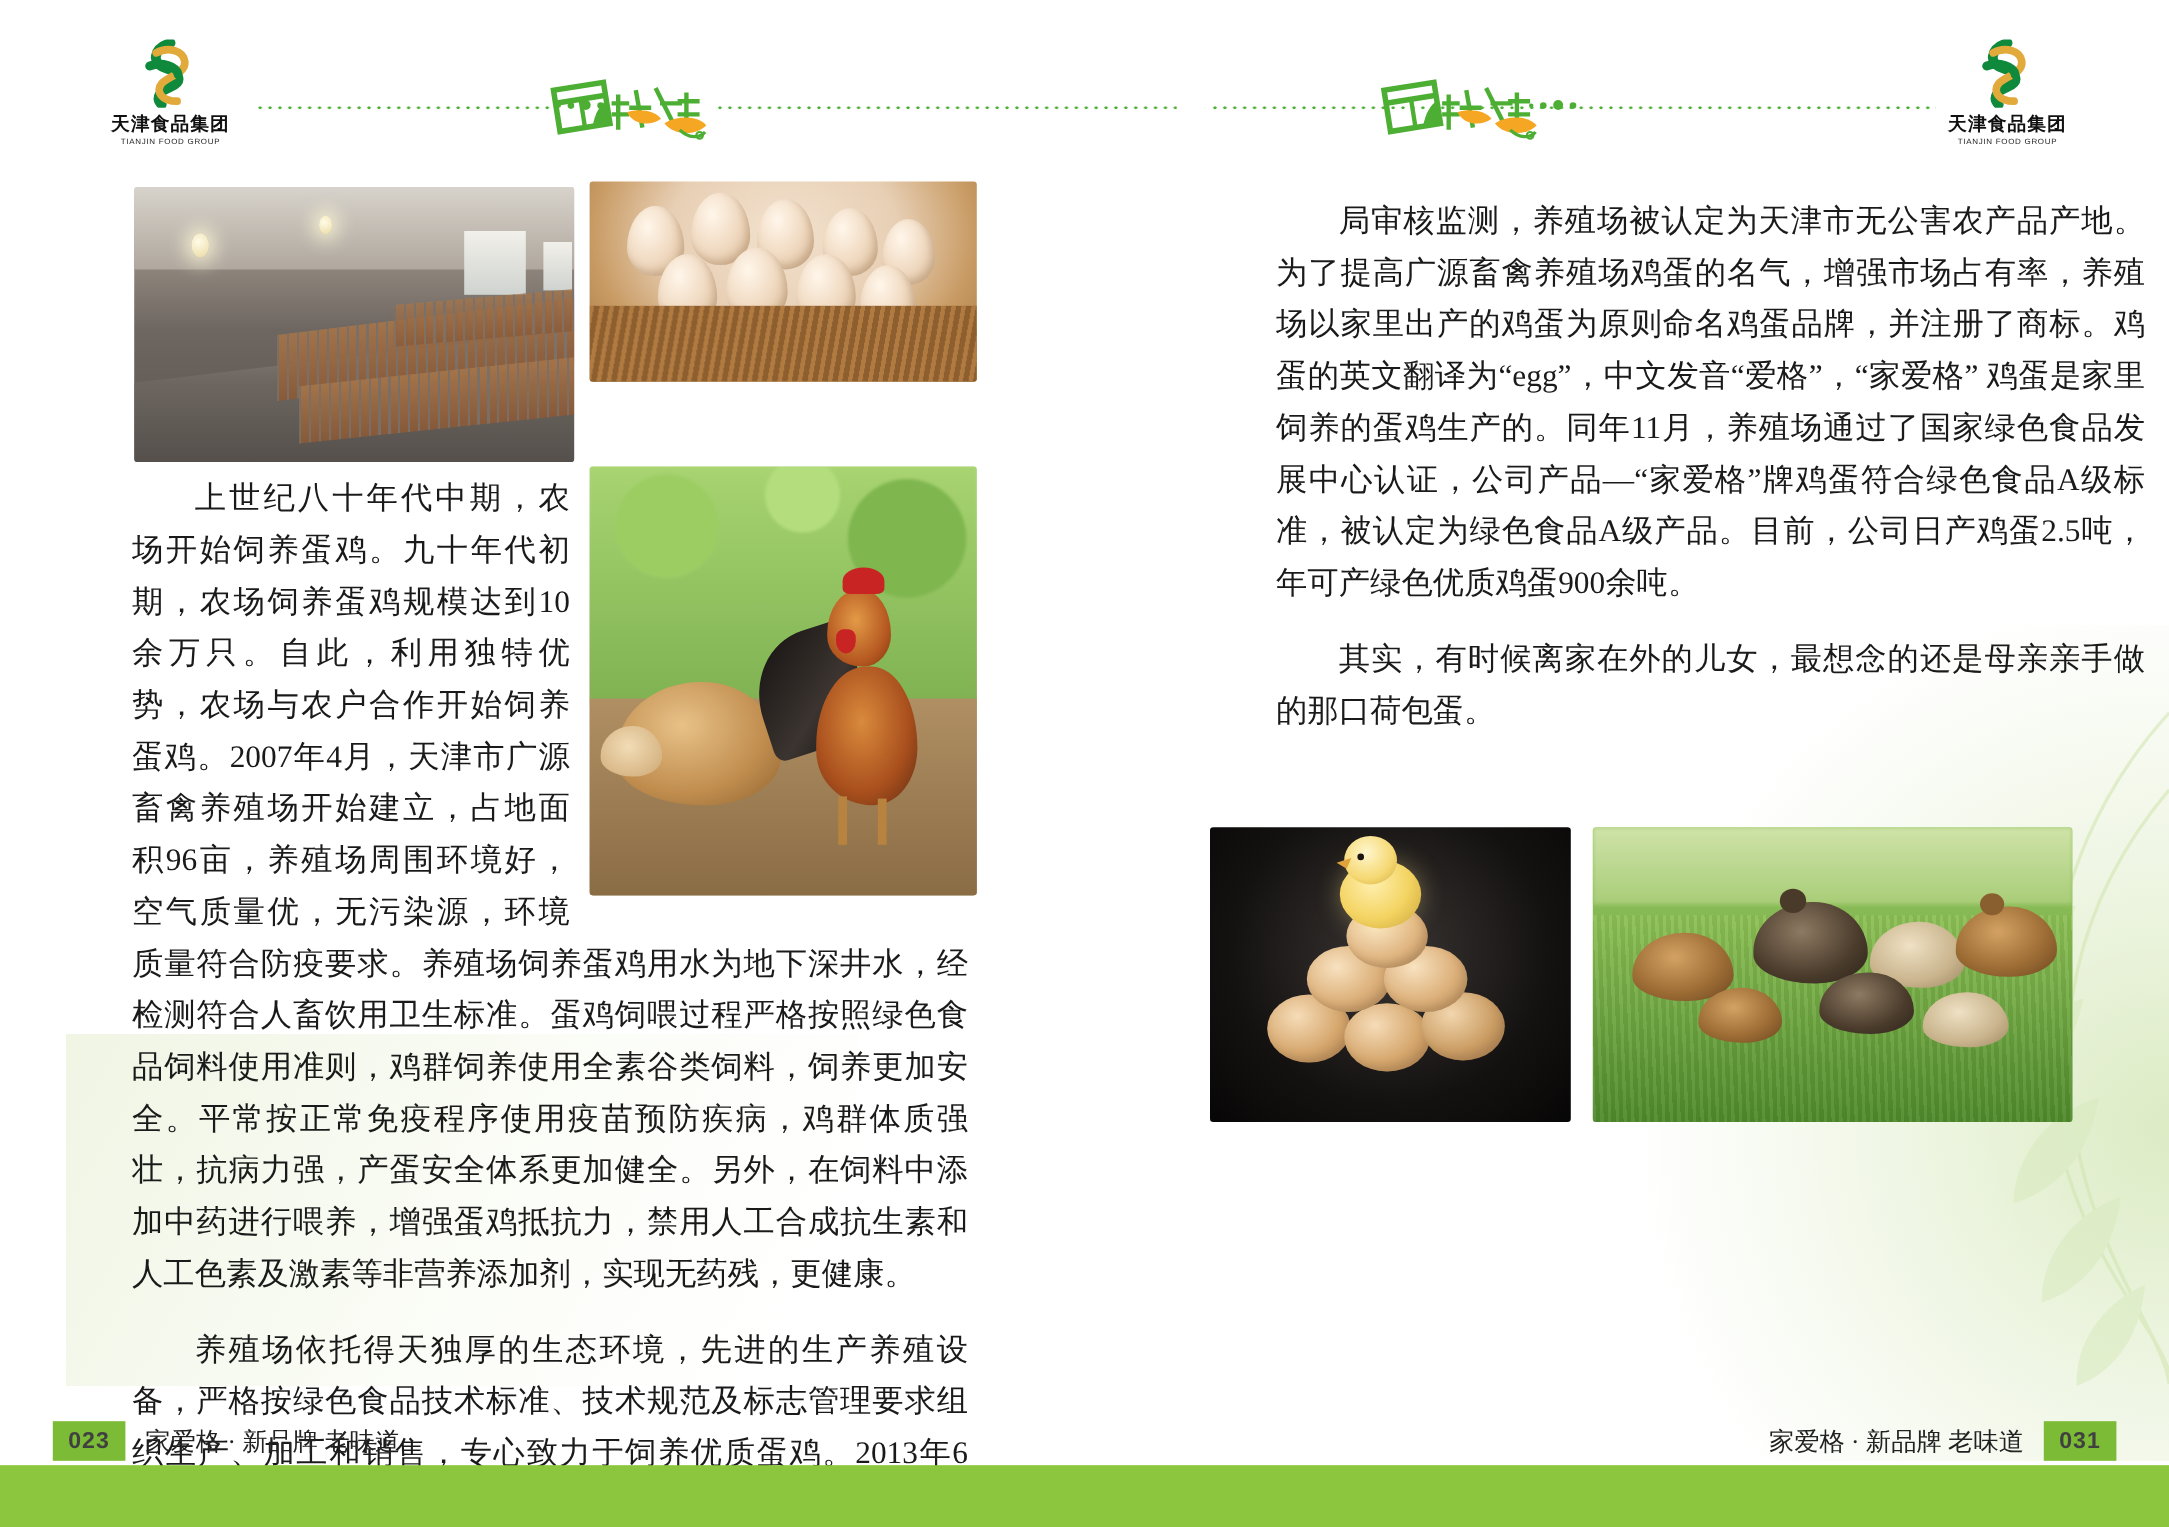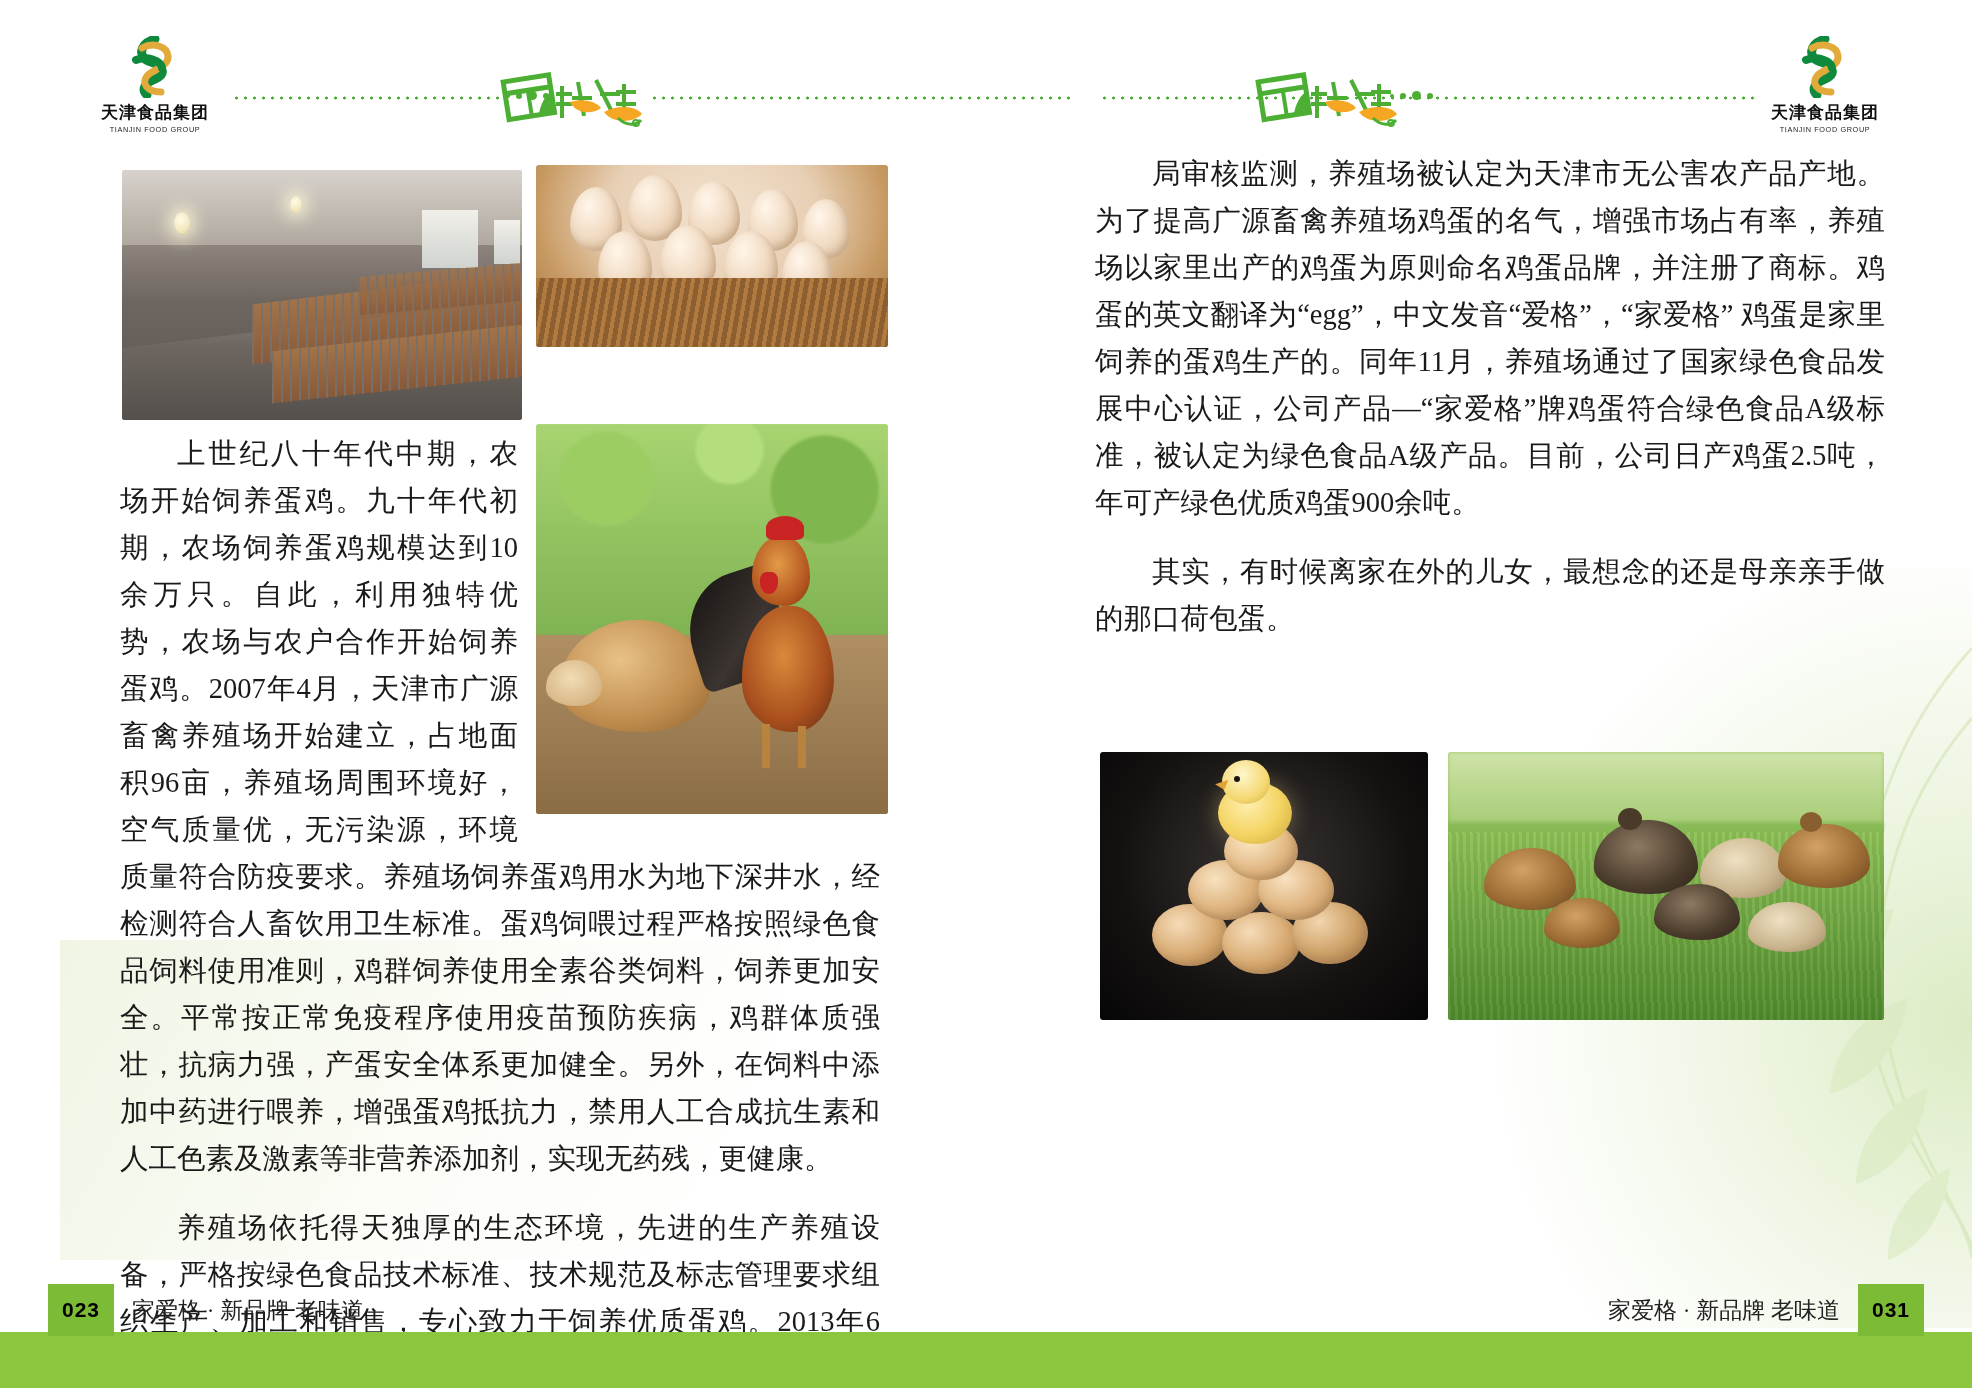--- a/index.html
+++ b/index.html
@@ -46,21 +46,21 @@
   .rule.r1{left:1100px;width:660px;}
   .dotgrp{position:absolute;top:63px;display:flex;align-items:center;gap:6px;}
   .dotgrp span{display:block;border-radius:50%;background:#4caf34;}
   .emblem{position:absolute;top:40px;width:148px;height:62px;}
   .emblem.e1{left:500px;}
   .emblem.e2{left:1255px;}
 
   
   .col{position:absolute;top:0;}
   .col-left{left:120px;width:760px;}
-  .col-right{left:1095px;width:790px;}
+  .col-right{left:1160px;width:790px;margin-top:28px;}
 
   .ph{position:absolute;border-radius:3px;overflow:hidden;background:#ddd;
       box-shadow:0 0 0 0 rgba(0,0,0,0);}
 
   p.body{
     margin:0 0 22px 0;
     font-size:28.5px;line-height:47px;color:#1a1a1a;
     text-align:justify;text-justify:inter-character;
     text-indent:2em;
     font-family:"Liberation Serif","DejaVu Serif",serif;
@@ -68,22 +68,22 @@
 
   
   .float-r{float:right;}
   .clearfix::after{content:"";display:block;clear:both;}
 
   
   .footer{position:absolute;left:0;bottom:0;width:1972px;height:112px;}
   .footer .bar{position:absolute;left:0;bottom:0;width:1972px;height:56px;background:#8cc63e;}
   .folio{position:absolute;bottom:56px;height:44px;display:flex;align-items:center;}
   .folio .num{
-    background:#7cbb35;color:#000000;font-family:"Liberation Sans","DejaVu Sans",sans-serif;
-    font-size:21px;font-weight:bold;width:66px;height:52px;
+    background:#7cbb35;color:#404040;font-family:"Liberation Sans","DejaVu Sans",sans-serif;
+    font-size:21px;font-weight:bold;width:66px;height:36px;
     display:flex;align-items:center;justify-content:center;letter-spacing:1px;
   }
   .folio .txt{
     font-size:23px;color:#222;padding:0 18px;white-space:nowrap;
     font-family:"Liberation Serif","DejaVu Serif",serif;
   }
   .folio.left{left:48px;}
   .folio.right{right:48px;}
 
   

